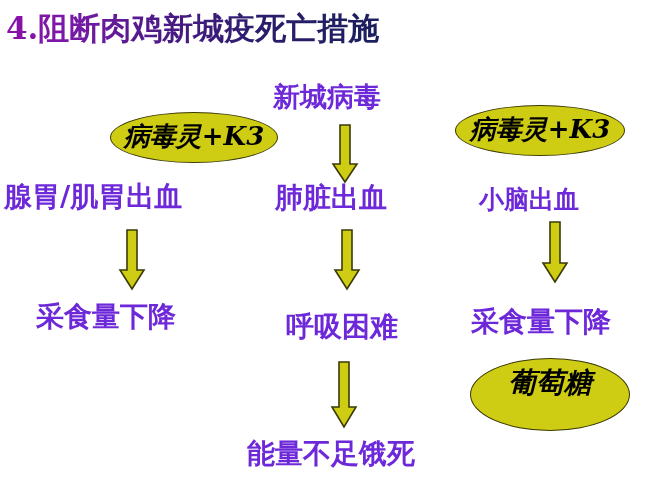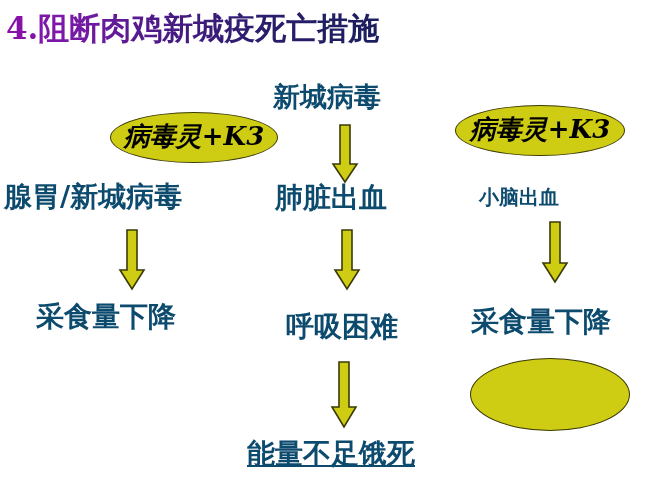--- a/index.html
+++ b/index.html
@@ -39,21 +39,21 @@
     color: transparent;
     -webkit-text-fill-color: transparent;
   }
 
   
   .node {
     position: absolute;
     font-family: "DejaVu Serif", "Liberation Serif", serif;
     font-size: 27px;
     font-weight: 700;
-    color: #0c4a6e;
+    color: #6d28d9;
     white-space: nowrap;
     line-height: 1;
   }
 
   
   .ellipse {
     position: absolute;
     border-radius: 50%;
     background: #cfcc14;
     border: 1px solid #3b3a05;
@@ -91,25 +91,25 @@
 
   <div class="ellipse" style="left:455px; top:105px; width:170px; height:51px;"></div>
   <div class="ellipse-label" style="left:455px; top:116px; width:170px; text-align:center; font-size:26px;">病毒灵+K3</div>
 
   <div class="arrow" style="left:331px; top:124px; width:28px; height:60px;">
     <svg width="28" height="60" viewBox="0 0 28 60">
       <polygon points="9,1 19,1 19,40 26,40 14,58 2,40 9,40" fill="#cfcc14" stroke="#3b3a05" stroke-width="1.6" stroke-linejoin="miter"></polygon>
     </svg>
   </div>
 
-  <div class="node" style="left:4px; top:183px; font-size:28px;">腺胃/新城病毒</div>
+  <div class="node" style="left:4px; top:183px; font-size:28px;">腺胃/肌胃出血</div>
 
   <div class="node" style="left:275px; top:184px; font-size:28px;text-align:center;">肺脏出血</div>
 
-  <div class="node" style="left:479px; top:187px; font-size:20px;">小脑出血</div>
+  <div class="node" style="left:479px; top:187px; font-size:25px;">小脑出血</div>
 
   <div class="arrow" style="left:118px; top:229px; width:28px; height:62px;">
     <svg width="28" height="62" viewBox="0 0 28 62">
       <polygon points="9,1 19,1 19,41 26,41 14,60 2,41 9,41" fill="#cfcc14" stroke="#3b3a05" stroke-width="1.6" stroke-linejoin="miter"></polygon>
     </svg>
   </div>
 
   <div class="arrow" style="left:333px; top:229px; width:28px; height:62px;">
     <svg width="28" height="62" viewBox="0 0 28 62">
       <polygon points="9,1 19,1 19,41 26,41 14,60 2,41 9,41" fill="#cfcc14" stroke="#3b3a05" stroke-width="1.6" stroke-linejoin="miter"></polygon>
@@ -122,22 +122,23 @@
     </svg>
   </div>
 
   <div class="node" style="left:36px; top:303px; font-size:28px;">采食量下降</div>
 
   <div class="node" style="left:286px; top:313px; font-size:28px;">呼吸困难</div>
 
   <div class="node" style="left:471px; top:308px; font-size:28px;">采食量下降</div>
 
   <div class="ellipse" style="left:470px; top:358px; width:160px; height:73px;"></div>
+  <div class="ellipse-label" style="left:470px; top:369px; width:160px; text-align:center; font-size:28px;">葡萄糖</div>
 
   <div class="arrow" style="left:330px; top:361px; width:28px; height:68px;">
     <svg width="28" height="68" viewBox="0 0 28 68">
       <polygon points="9,1 19,1 19,46 26,46 14,66 2,46 9,46" fill="#cfcc14" stroke="#3b3a05" stroke-width="1.6" stroke-linejoin="miter"></polygon>
     </svg>
   </div>
 
-  <div class="node" style="left:247px; top:440px; font-size:28px;text-decoration:underline;">能量不足饿死</div>
+  <div class="node" style="left:247px; top:440px; font-size:28px;">能量不足饿死</div>
 
 </div>
 
 </body></html>

